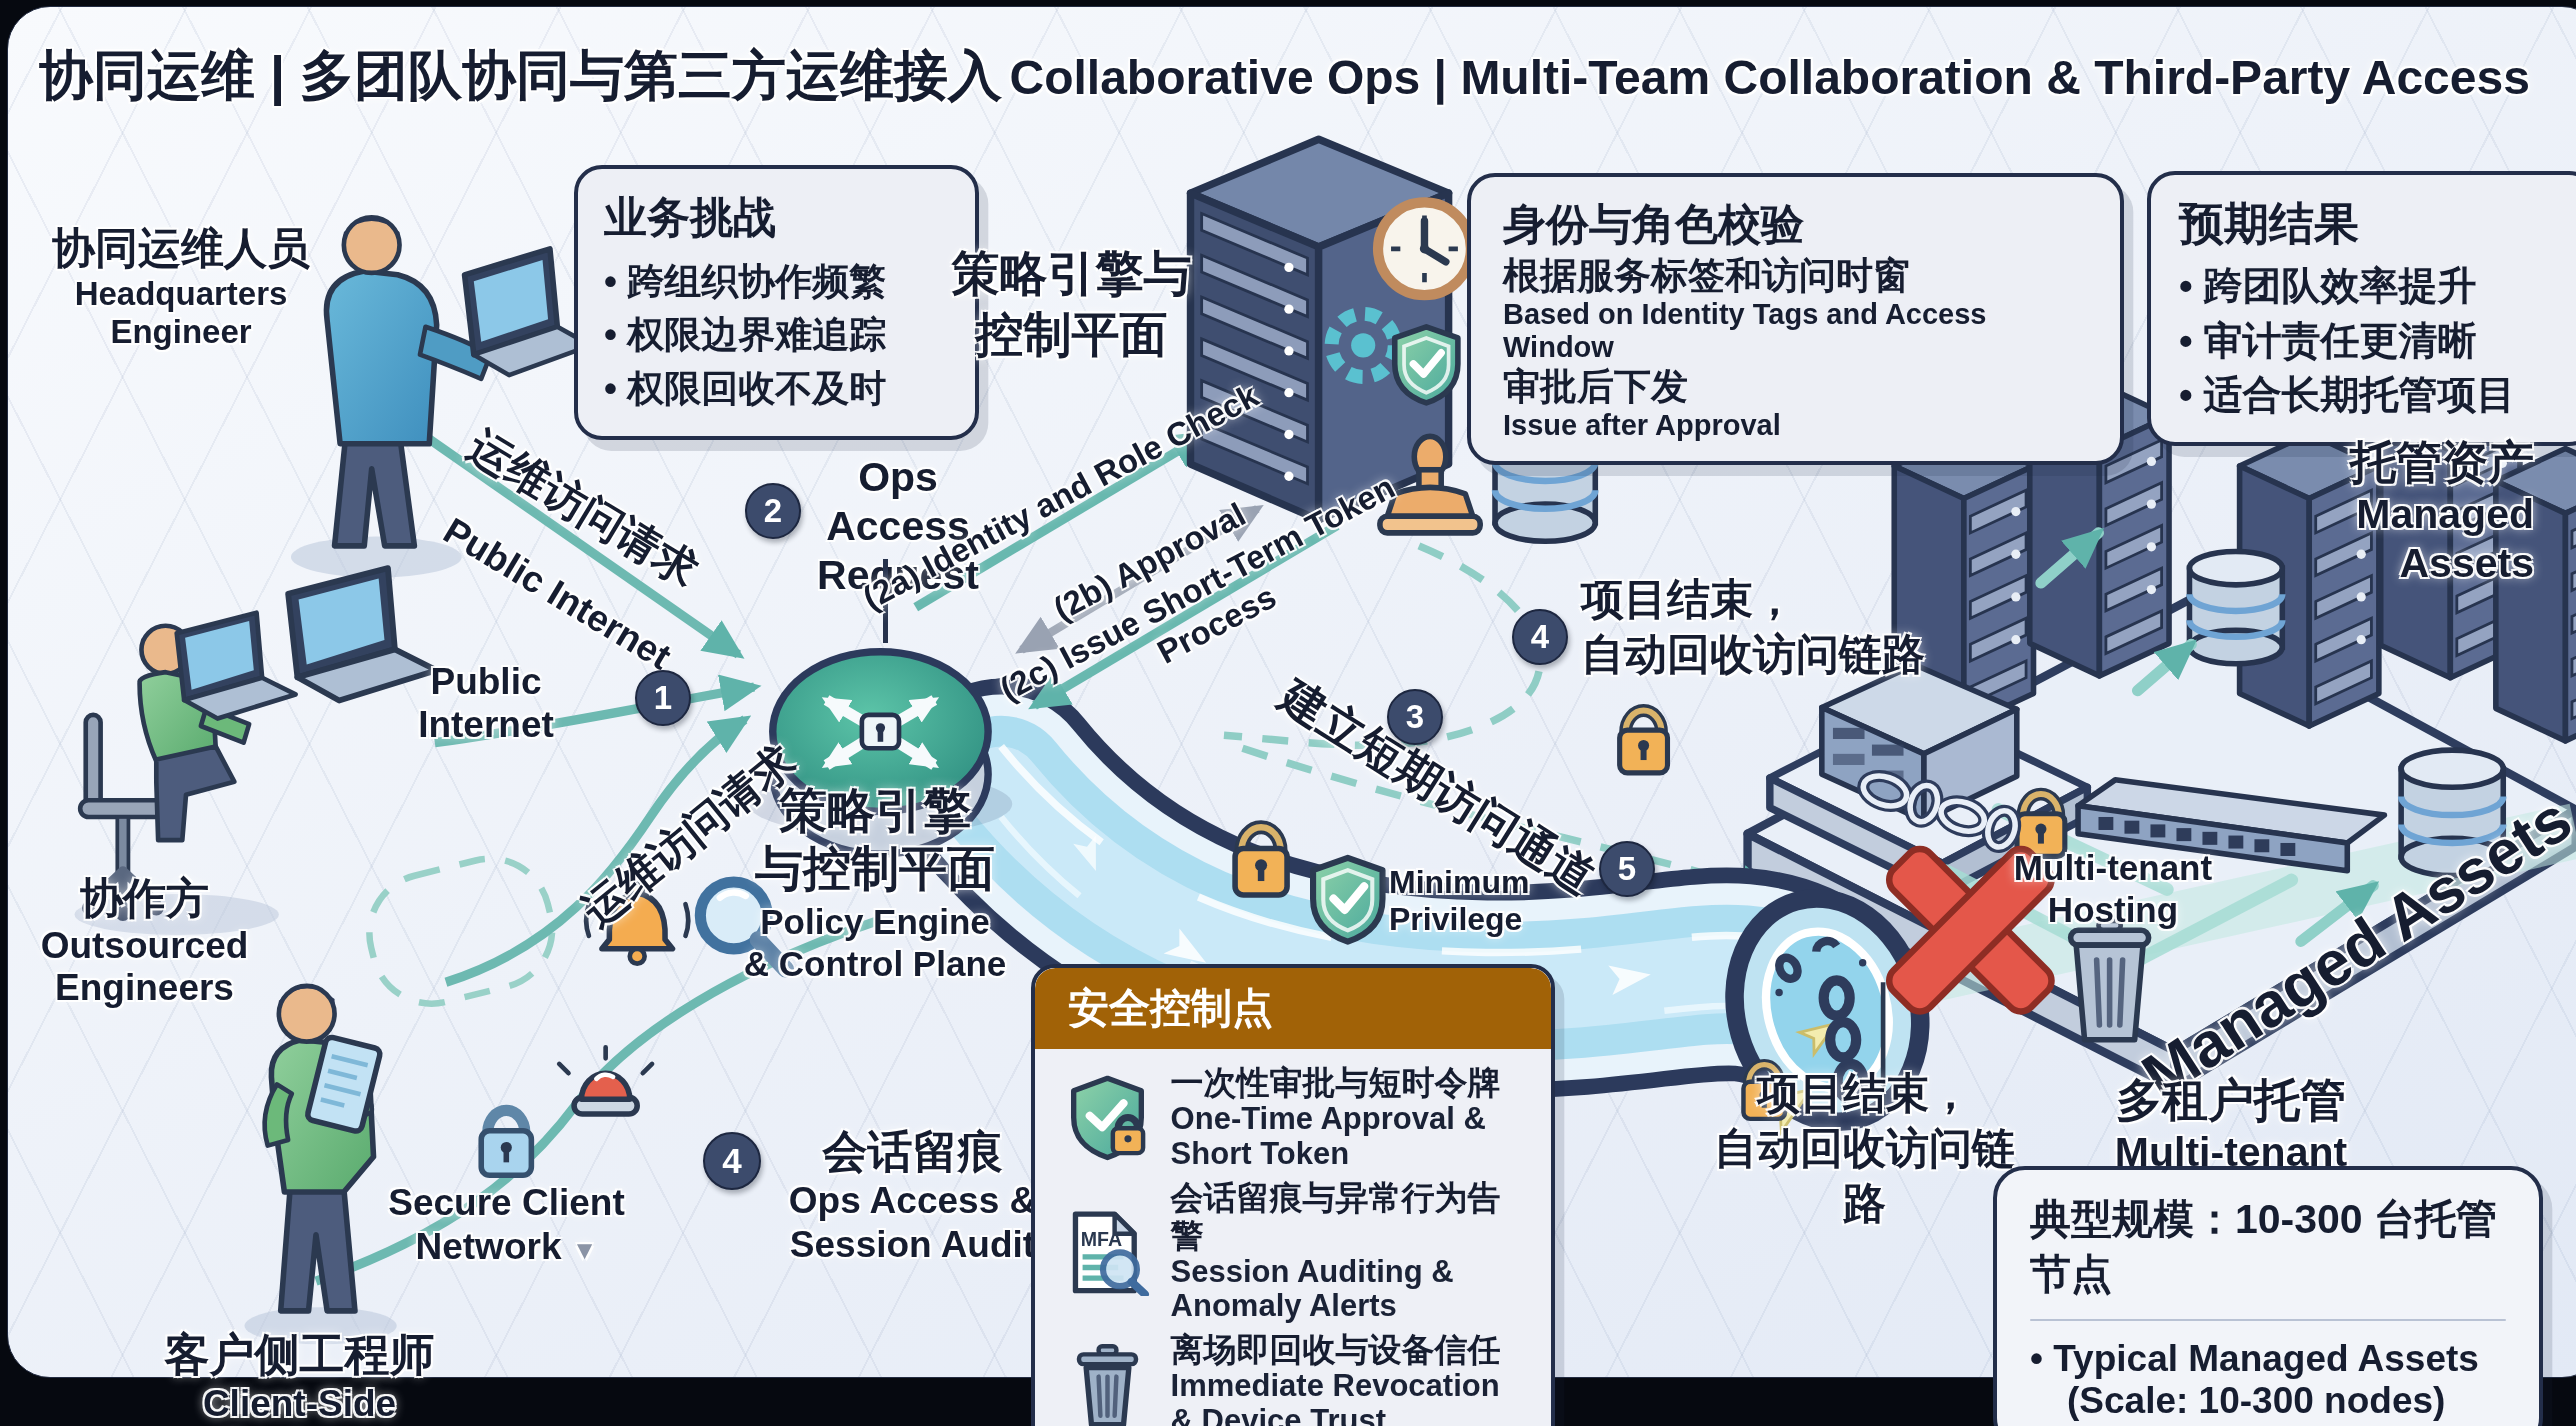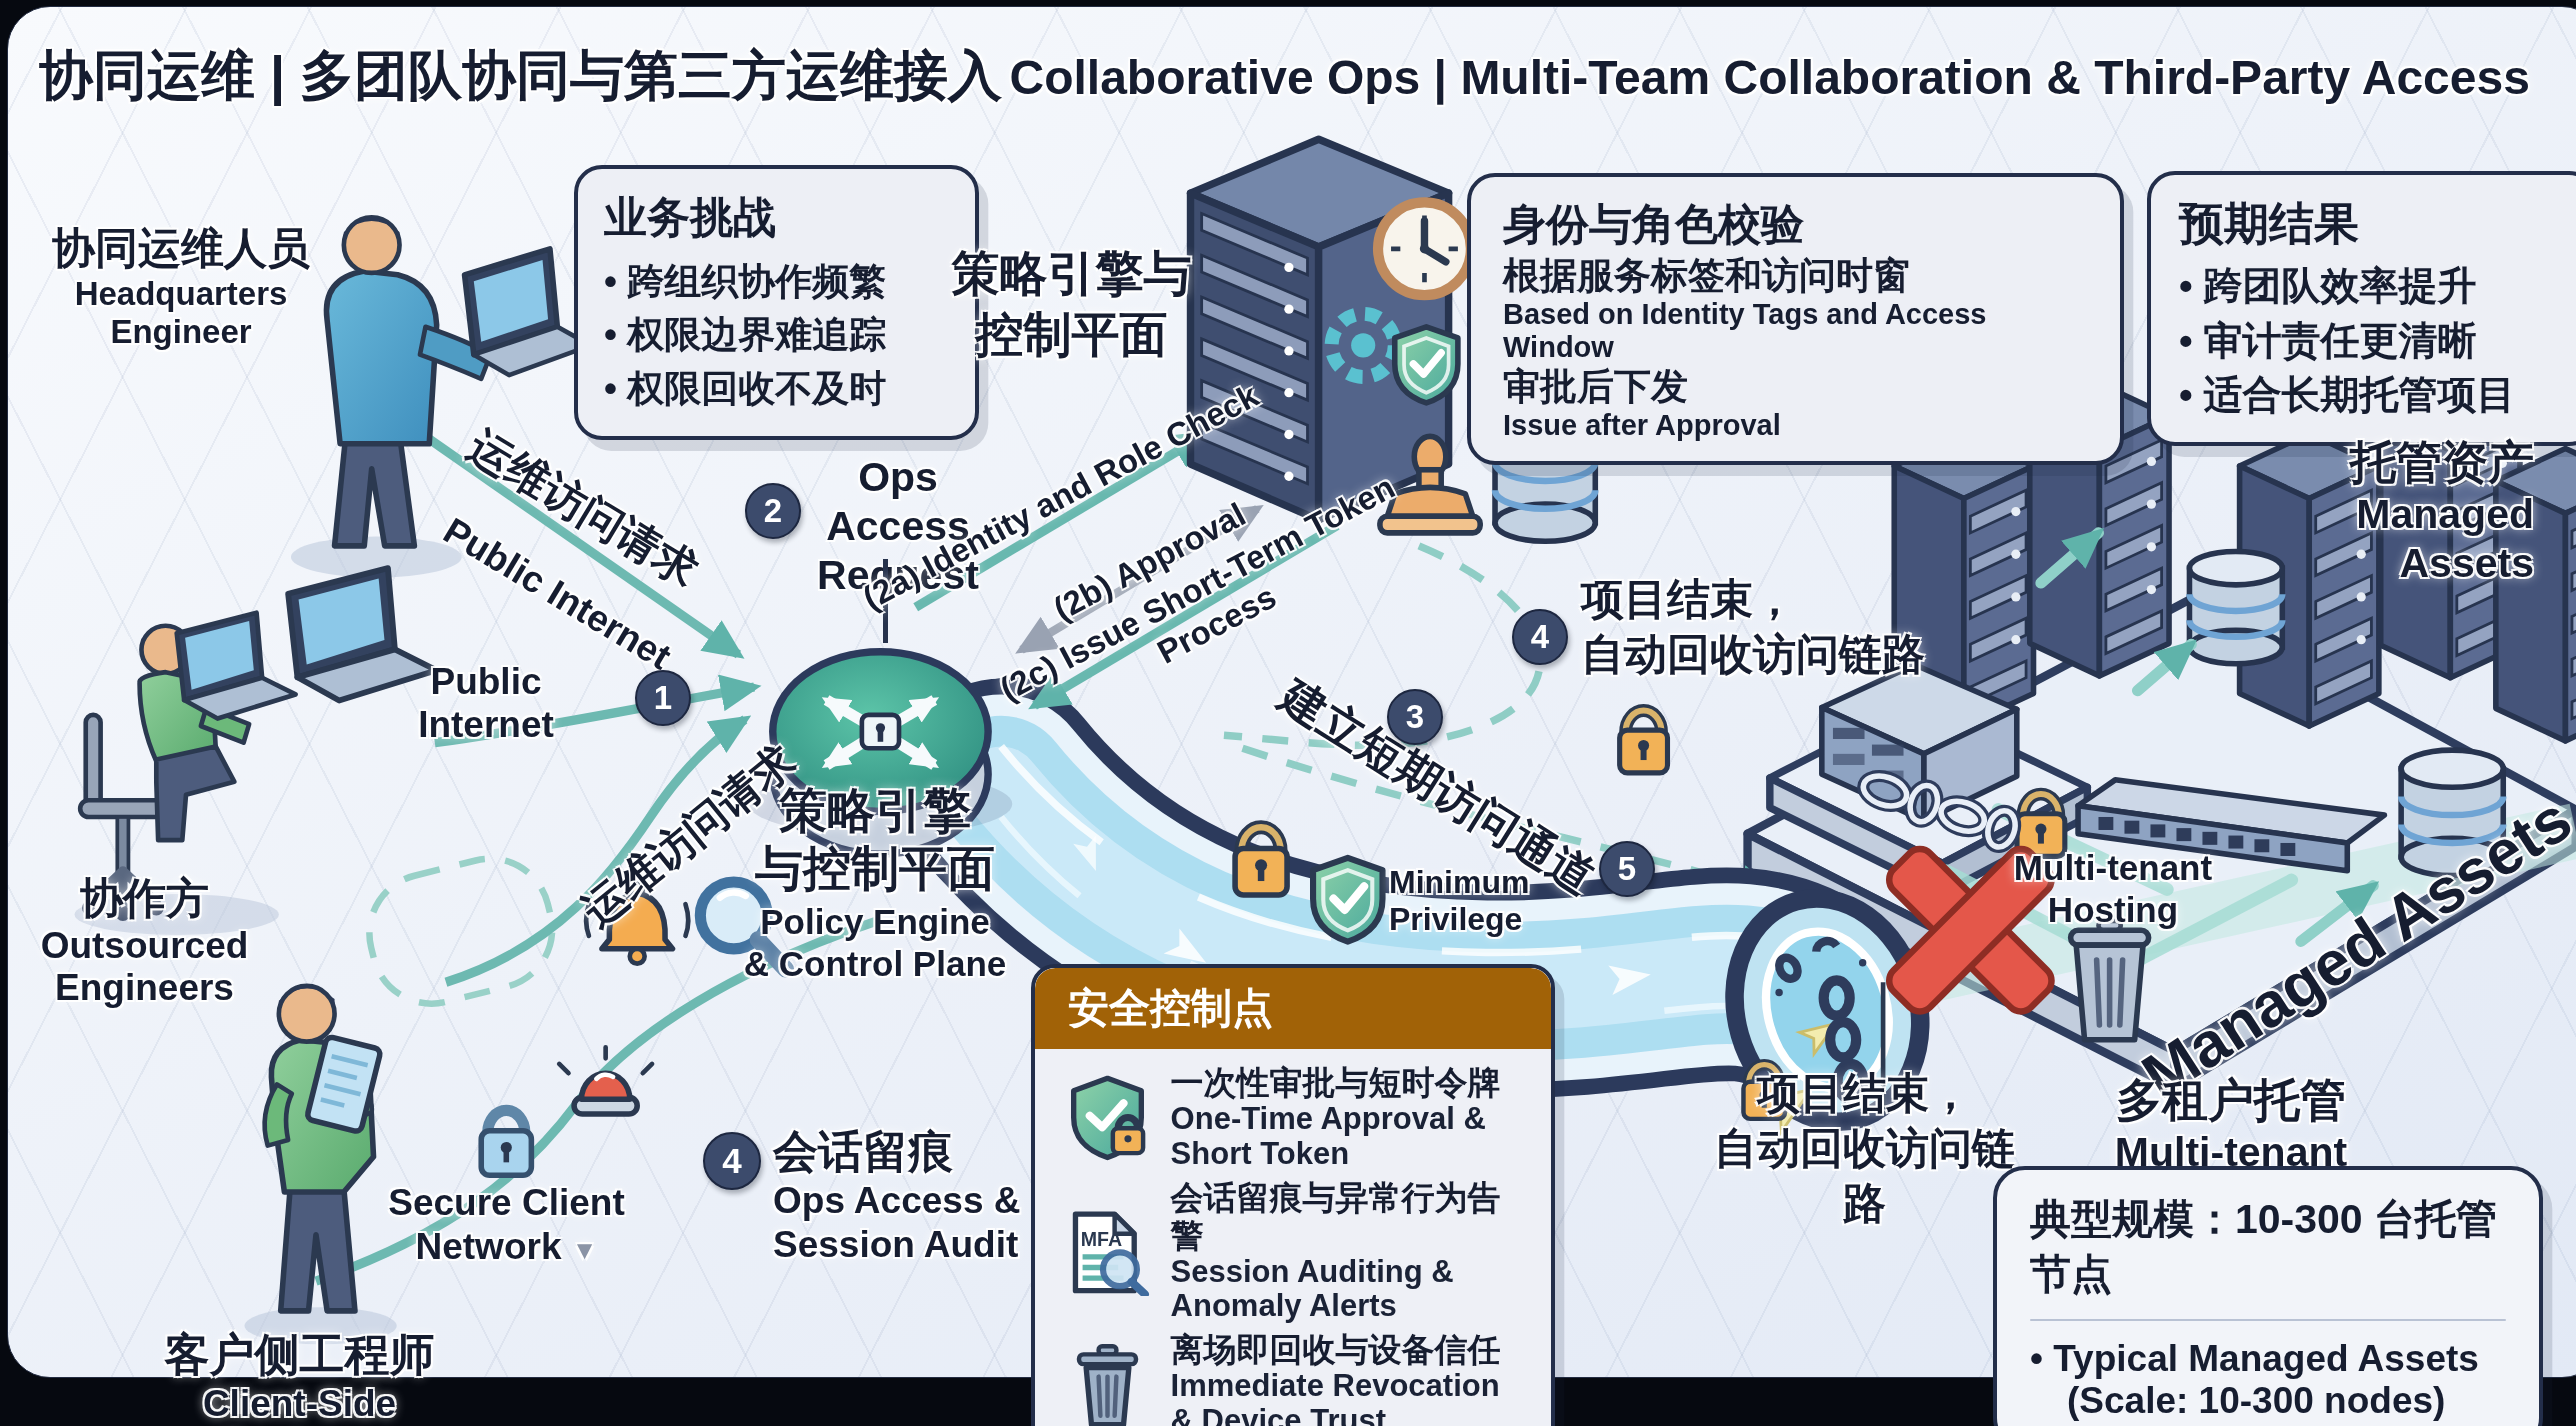--- a/index.html
+++ b/index.html
@@ -475,21 +475,21 @@
     <div>Minimum</div>
       <div>Privilege</div>
   </div>
 
   <div class="t halo c" style="left:388px;top:1181px;width:237px;font-size:37px;font-weight:800;line-height:1.2;">
     <div>Secure Client</div>
     <div><span>Network</span> <span style="color:#8b94a6;font-size:26px;">▼</span></div>
   </div>
 
   <div class="badge" style="left:703px;top:1132px;width:54px;height:54px;font-size:35px;">4</div>
-  <div class="t halo" style="left:773px;top:1125px;width:279px;">
+  <div class="t halo" style="left:773px;top:1125px;width:279px;text-align:center;">
     <div style="font-size:45px;font-weight:800;">会话留痕</div>
     <div style="font-size:37px;font-weight:800;line-height:1.2;"><span>Ops Access &amp;</span><br><span>Session Audit</span></div>
   </div>
 
   <div class="box" style="left:1031px;top:964px;width:516px;padding:0;border-radius:24px;overflow:hidden;background:#eef0f6;">
     <div class="sec-h">安全控制点</div>
     <div class="sec-b">
       <div class="sec-row">
         <svg class="sec-ic" viewBox="0 0 100 100">
           <path d="M50,6 L88,20 V50 C88,76 70,88 50,95 C30,88 12,76 12,50 V20 Z" fill="url(#shG)" stroke="#2b3950" stroke-width="6" stroke-linejoin="round"></path>

